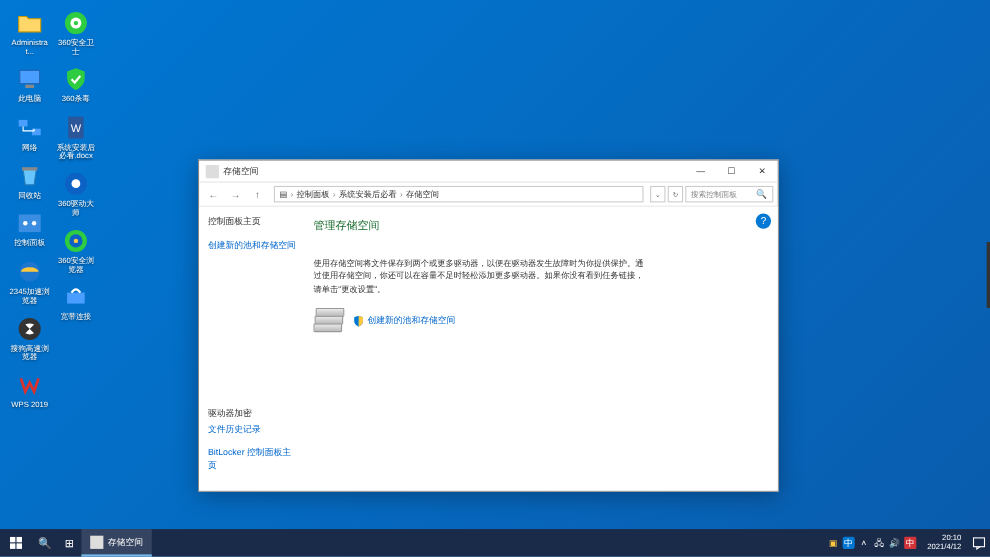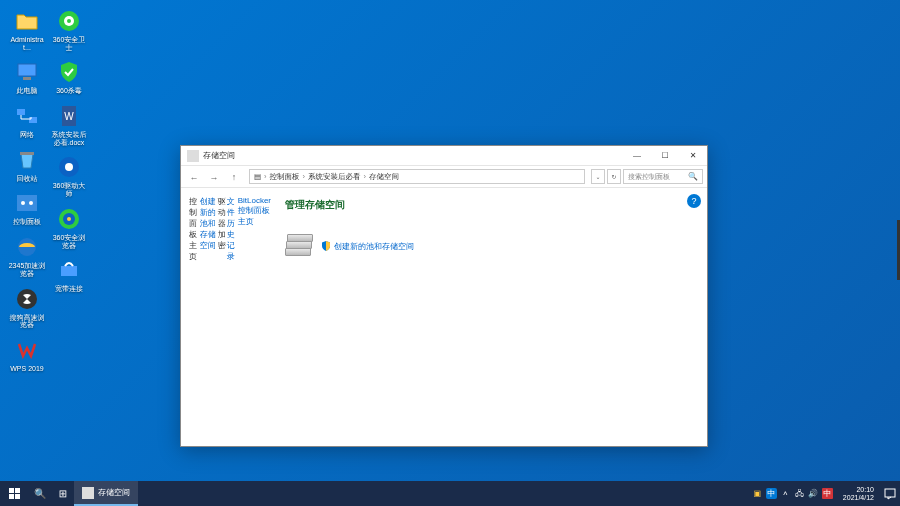--- a/index.html
+++ b/index.html
@@ -16,27 +16,27 @@
 .winbtns { display: flex; height: 100%; }
 .winbtn { width: 28px; display: flex; align-items: center; justify-content: center; font-size: 8px; color: #333; cursor: pointer; }
 .navbar { height: 22px; display: flex; align-items: center; padding: 0 4px; border-bottom: 1px solid #e5e5e5; gap: 2px; }
 .navbtn { width: 18px; height: 16px; display: flex; align-items: center; justify-content: center; font-size: 9px; color: #666; cursor: pointer; }
 .address { flex: 1; height: 15px; border: 1px solid #ccc; display: flex; align-items: center; padding: 0 4px; font-size: 7.5px; color: #333; margin: 0 4px; }
 .address span.sep { margin: 0 3px; color: #888; }
 .dropdown-btn { width: 14px; height: 15px; border: 1px solid #ccc; display: flex; align-items: center; justify-content: center; font-size: 6px; color: #666; cursor: pointer; }
 .search { width: 80px; height: 15px; border: 1px solid #ccc; display: flex; align-items: center; padding: 0 4px; font-size: 7px; color: #888; }
 .search .sicon { margin-left: auto; font-size: 8px; color: #888; }
 .body-area { flex: 1; display: flex; background: #fff; }
-.sidebar { width: 90px; padding: 8px 0 8px 8px; display: flex; flex-direction: row; }
+.sidebar { width: 90px; padding: 8px 0 8px 8px; display: flex; flex-direction: column; }
 .sidebar-link { font-size: 8px; color: #0066cc; margin-bottom: 10px; cursor: pointer; }
 .sidebar-link.dark { color: #333; }
 .sidebar-spacer { flex: 1; }
 .sidebar-head { font-size: 8px; color: #333; margin-bottom: 4px; }
 .content { flex: 1; padding: 10px 14px; position: relative; }
-.content-title { font-size: 10px; color: #1a6b2e; margin-bottom: 22px; font-weight: bold; }
+.content-title { font-size: 10px; color: #1a6b2e; margin-bottom: 22px; }
 .content-text { font-size: 7.5px; color: #333; line-height: 1.5; max-width: 300px; }
 .create-row { display: flex; align-items: center; margin-top: 12px; gap: 8px; }
 .drive-stack { width: 28px; height: 24px; position: relative; }
 .disk { position: absolute; width: 26px; height: 8px; background: linear-gradient(#e8e8e8, #bbb); border: 1px solid #999; border-radius: 1px; }
 .disk:nth-child(1) { top: 0; left: 2px; }
 .disk:nth-child(2) { top: 7px; left: 1px; }
 .disk:nth-child(3) { top: 14px; left: 0; }
 .create-link { font-size: 8px; color: #0066cc; cursor: pointer; display: flex; align-items: center; gap: 3px; }
 .help-icon { position: absolute; top: 6px; right: 6px; width: 14px; height: 14px; border-radius: 50%; background: #0078d4; color: #fff; font-size: 9px; display: flex; align-items: center; justify-content: center; cursor: pointer; }
 .taskbar { position: absolute; bottom: 0; left: 0; right: 0; height: 25px; background: #1a2b4a; display: flex; align-items: stretch; }
@@ -230,20 +230,21 @@
       <div class="sidebar-link dark">控制面板主页</div>
       <div class="sidebar-link">创建新的池和存储空间</div>
       <div class="sidebar-spacer"></div>
       <div class="sidebar-head">驱动器加密</div>
       <div class="sidebar-link">文件历史记录</div>
       <div class="sidebar-link">BitLocker 控制面板主页</div>
     </div>
     <div class="content">
       <div class="help-icon">?</div>
       <div class="content-title">管理存储空间</div>
+      <div class="content-text">使用存储空间将文件保存到两个或更多驱动器，以便在驱动器发生故障时为你提供保护。通过使用存储空间，你还可以在容量不足时轻松添加更多驱动器。如果你没有看到任务链接，请单击"更改设置"。</div>
       <div class="create-row">
         <div class="drive-stack">
           <div class="disk"></div>
             <div class="disk"></div>
             <div class="disk"></div>
         </div>
         <div class="create-link">
           <svg width="10" height="10" viewBox="0 0 10 10">
               <path d="M5 0 L9 1.5 L9 5 Q9 8 5 10 Q1 8 1 5 L1 1.5 Z" fill="#0078d4"></path>
               <path d="M5 0 L9 1.5 L9 5 Q9 8 5 10 L5 0 Z" fill="#ffc83d"></path>

